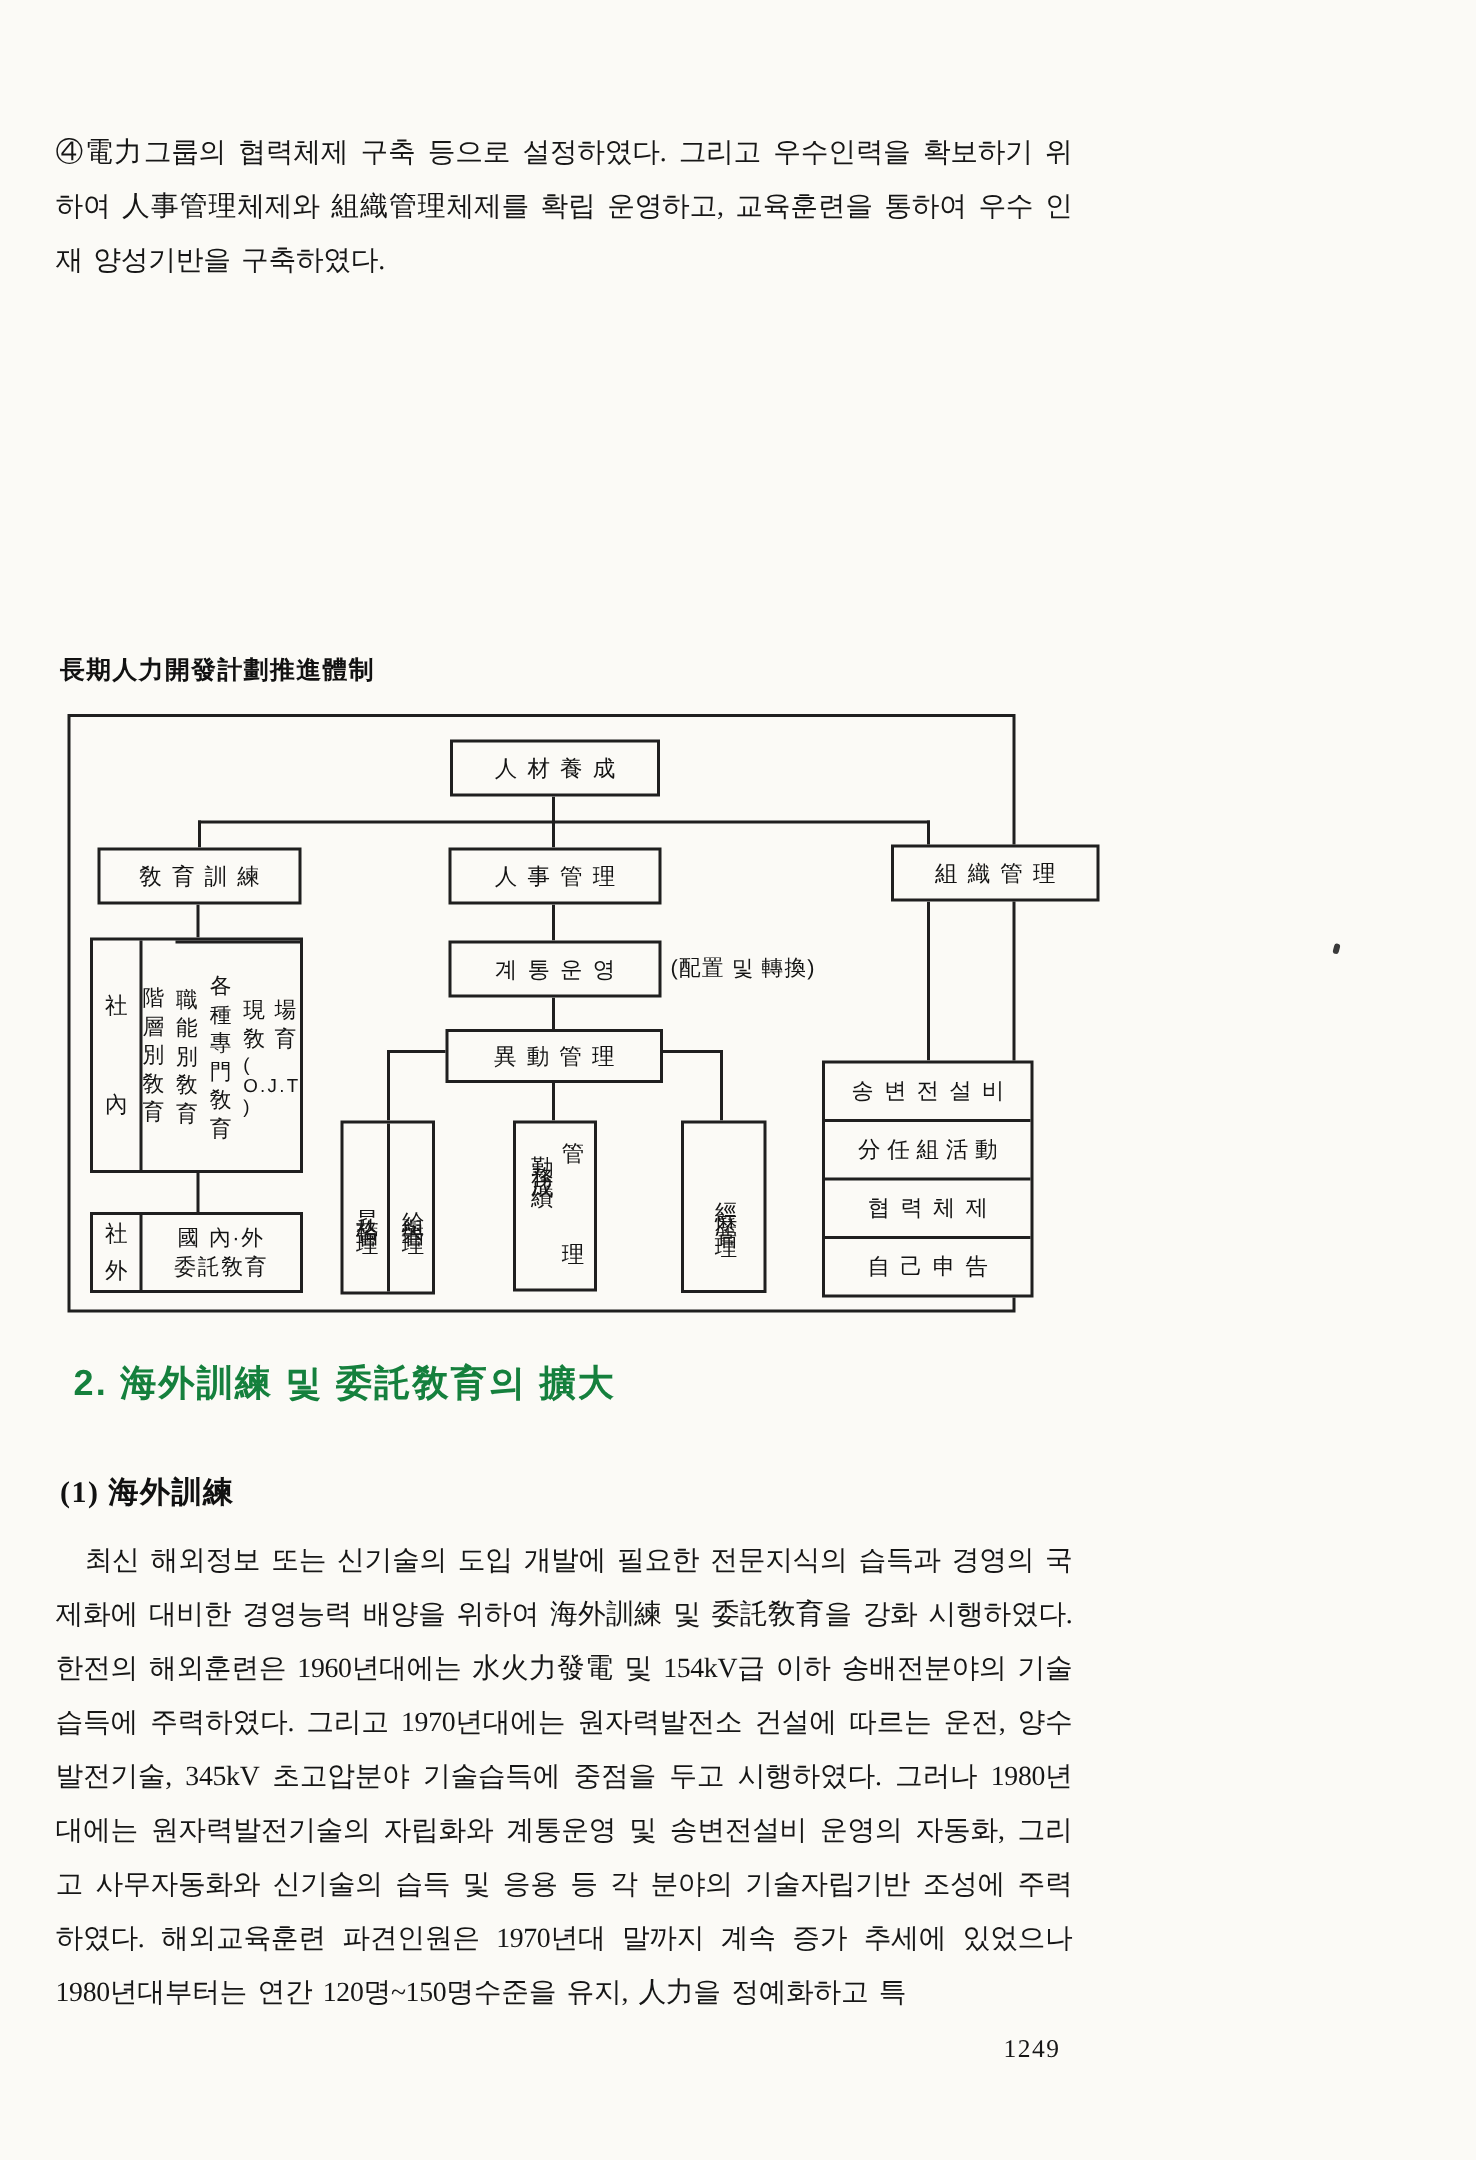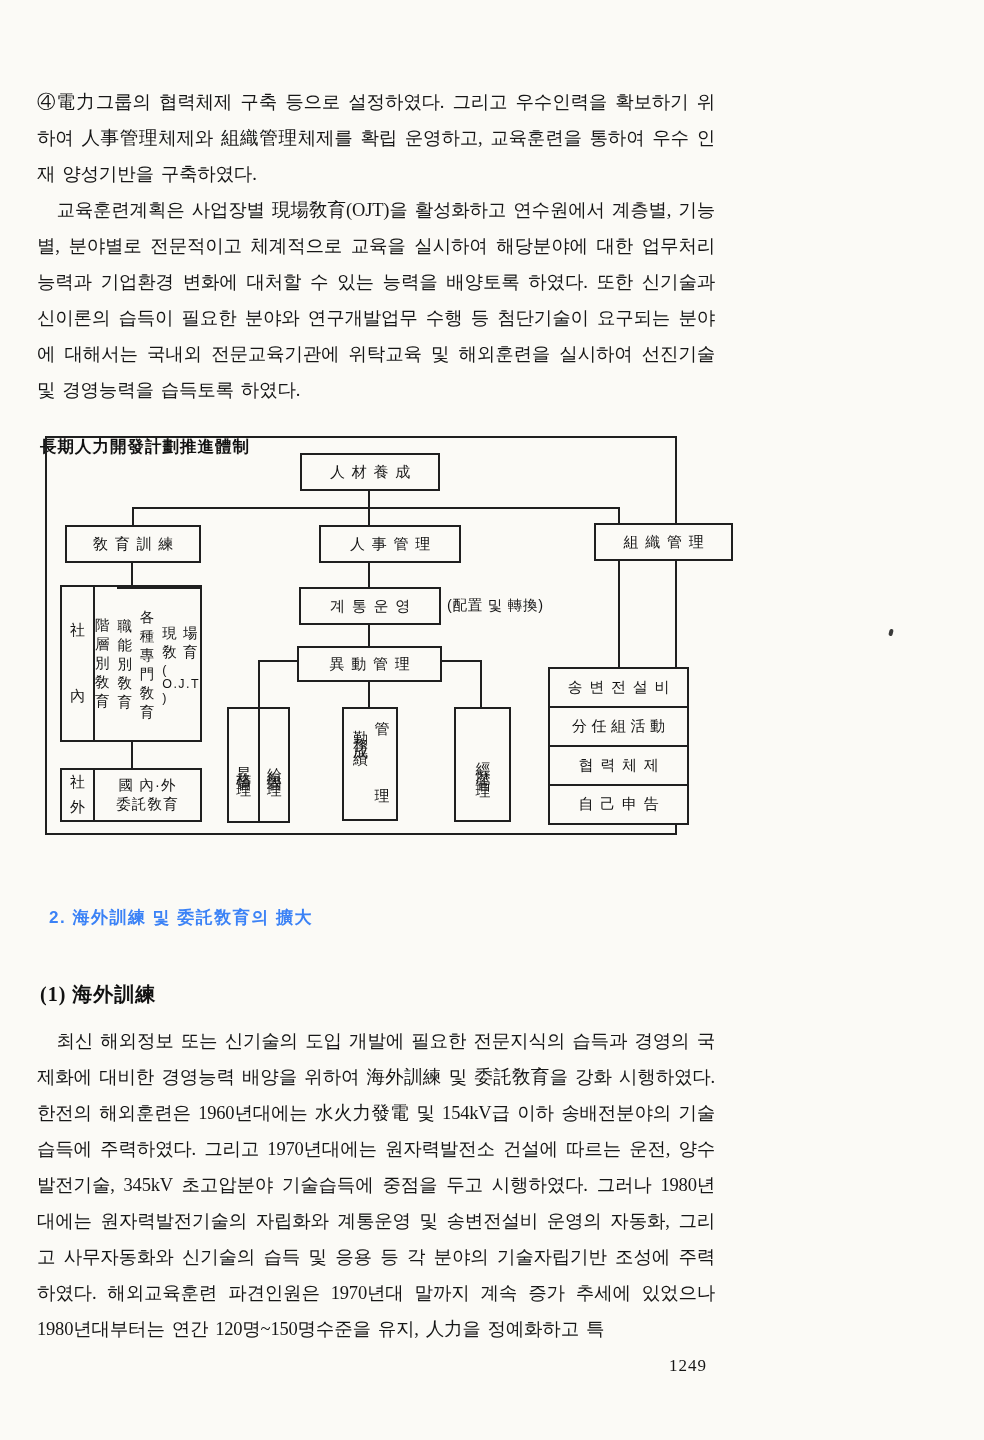--- a/index.html
+++ b/index.html
@@ -15,28 +15,28 @@
                word-spacing:2.5px; letter-spacing:-0.2px; }
   .textblock p + p { margin-top:0; }
   .indent { text-indent:1.05em; }
 
   
   .diagram-label { position:absolute; left:40px; top:436px;
                    font-family:"Liberation Sans","DejaVu Sans",sans-serif;
                    font-weight:bold; font-size:16.5px; letter-spacing:1px; color:#111;text-align:right; }
   .h-section { position:absolute; left:49px; top:906px;
                font-family:"Liberation Sans","DejaVu Sans",sans-serif;
-               font-weight:bold; font-size:17px; letter-spacing:1.5px; color:#3b82f6; }
+               font-weight:bold; font-size:24px; letter-spacing:1.5px; color:#15803d; }
   .h-sub { position:absolute; left:40px; top:981px;
            font-weight:bold; font-size:20px; letter-spacing:1px; color:#111; }
   .pagenum { position:absolute; left:37px; top:1356px; width:670px;
              text-align:right; font-size:17px; letter-spacing:1px; }
 
   
-  .frame { position:absolute; left:45px; top:436px; width:632px; height:399px;
+  .frame { position:absolute; left:45px; top:476px; width:632px; height:399px;
            border:2px solid #1f1f1f; background:transparent;
            font-family:"Liberation Sans","DejaVu Sans",sans-serif; color:#141414; }
   .dbox { position:absolute; border:2px solid #1f1f1f; display:flex;
           align-items:center; justify-content:center; font-size:15px;
           font-weight:500; background:#fbfaf6; }
   .sp4 { letter-spacing:0.45em; text-indent:0.45em; }
   .dline { position:absolute; background:#1f1f1f; }
 
   
   .groupbox { padding:0; align-items:stretch; justify-content:flex-start; }
@@ -73,21 +73,20 @@
   .speck { position:absolute; left:889px; top:629px; width:4px; height:7px;
            background:#3a3a3a; border-radius:2px; transform:rotate(15deg); }
 </style>
 </head>
 <body>
 
 <div class="page">
 
   <div class="textblock" style="top:84px;">
     <p>④電力그룹의 협력체제 구축 등으로 설정하였다. 그리고 우수인력을 확보하기 위하여 人事管理체제와 組織管理체제를 확립 운영하고, 교육훈련을 통하여 우수 인재 양성기반을 구축하였다.</p>
-    <p class="indent">교육훈련계획은 사업장별 現場敎育(OJT)을 활성화하고 연수원에서 계층별, 기능별, 분야별로 전문적이고 체계적으로 교육을 실시하여 해당분야에 대한 업무처리 능력과 기업환경 변화에 대처할 수 있는 능력을 배양토록 하였다. 또한 신기술과 신이론의 습득이 필요한 분야와 연구개발업무 수행 등 첨단기술이 요구되는 분야에 대해서는 국내외 전문교육기관에 위탁교육 및 해외훈련을 실시하여 선진기술 및 경영능력을 습득토록 하였다.</p>
   </div>
 
   <div class="diagram-label">長期人力開發計劃推進體制</div>
 
   <div class="frame">
 
     <div class="dline" style="left:321px; top:53px; width:2px; height:17px;"></div>
     <div class="dline" style="left:85px;  top:69px; width:488px; height:2px;"></div>
     <div class="dline" style="left:85px;  top:69px; width:2px; height:18px;"></div>
     <div class="dline" style="left:321px; top:69px; width:2px; height:18px;"></div>
@@ -99,21 +98,21 @@
     <div class="dline" style="left:321px; top:244px; width:2px; height:25px;"></div>
     <div class="dline" style="left:211px; top:222px; width:41px; height:2px;"></div>
     <div class="dline" style="left:211px; top:222px; width:2px; height:47px;"></div>
     <div class="dline" style="left:395px; top:222px; width:40px; height:2px;"></div>
     <div class="dline" style="left:433px; top:222px; width:2px; height:47px;"></div>
     <div class="dline" style="left:571px; top:123px; width:2px; height:106px;"></div>
 
     <div class="dbox sp4" style="left:253px; top:15px; width:140px; height:38px;">人材養成</div>
 
     <div class="dbox sp4" style="left:18px; top:87px; width:136px; height:38px;">敎育訓練</div>
-    <div class="dbox sp4" style="left:252px; top:87px; width:142px; height:38px;margin-left:20px;">人事管理</div>
+    <div class="dbox sp4" style="left:252px; top:87px; width:142px; height:38px;">人事管理</div>
     <div class="dbox sp4" style="left:503px; top:85px; width:139px; height:38px;margin-left:44px;">組織管理</div>
 
     <div class="dbox groupbox" style="left:13px; top:147px; width:142px; height:157px;">
       <div class="strip">
         <span>社</span>
         <span>內</span>
       </div>
       <div class="cells">
         <div class="cell">階層別 敎育</div>
         <div class="cell">職能別 敎育</div>

